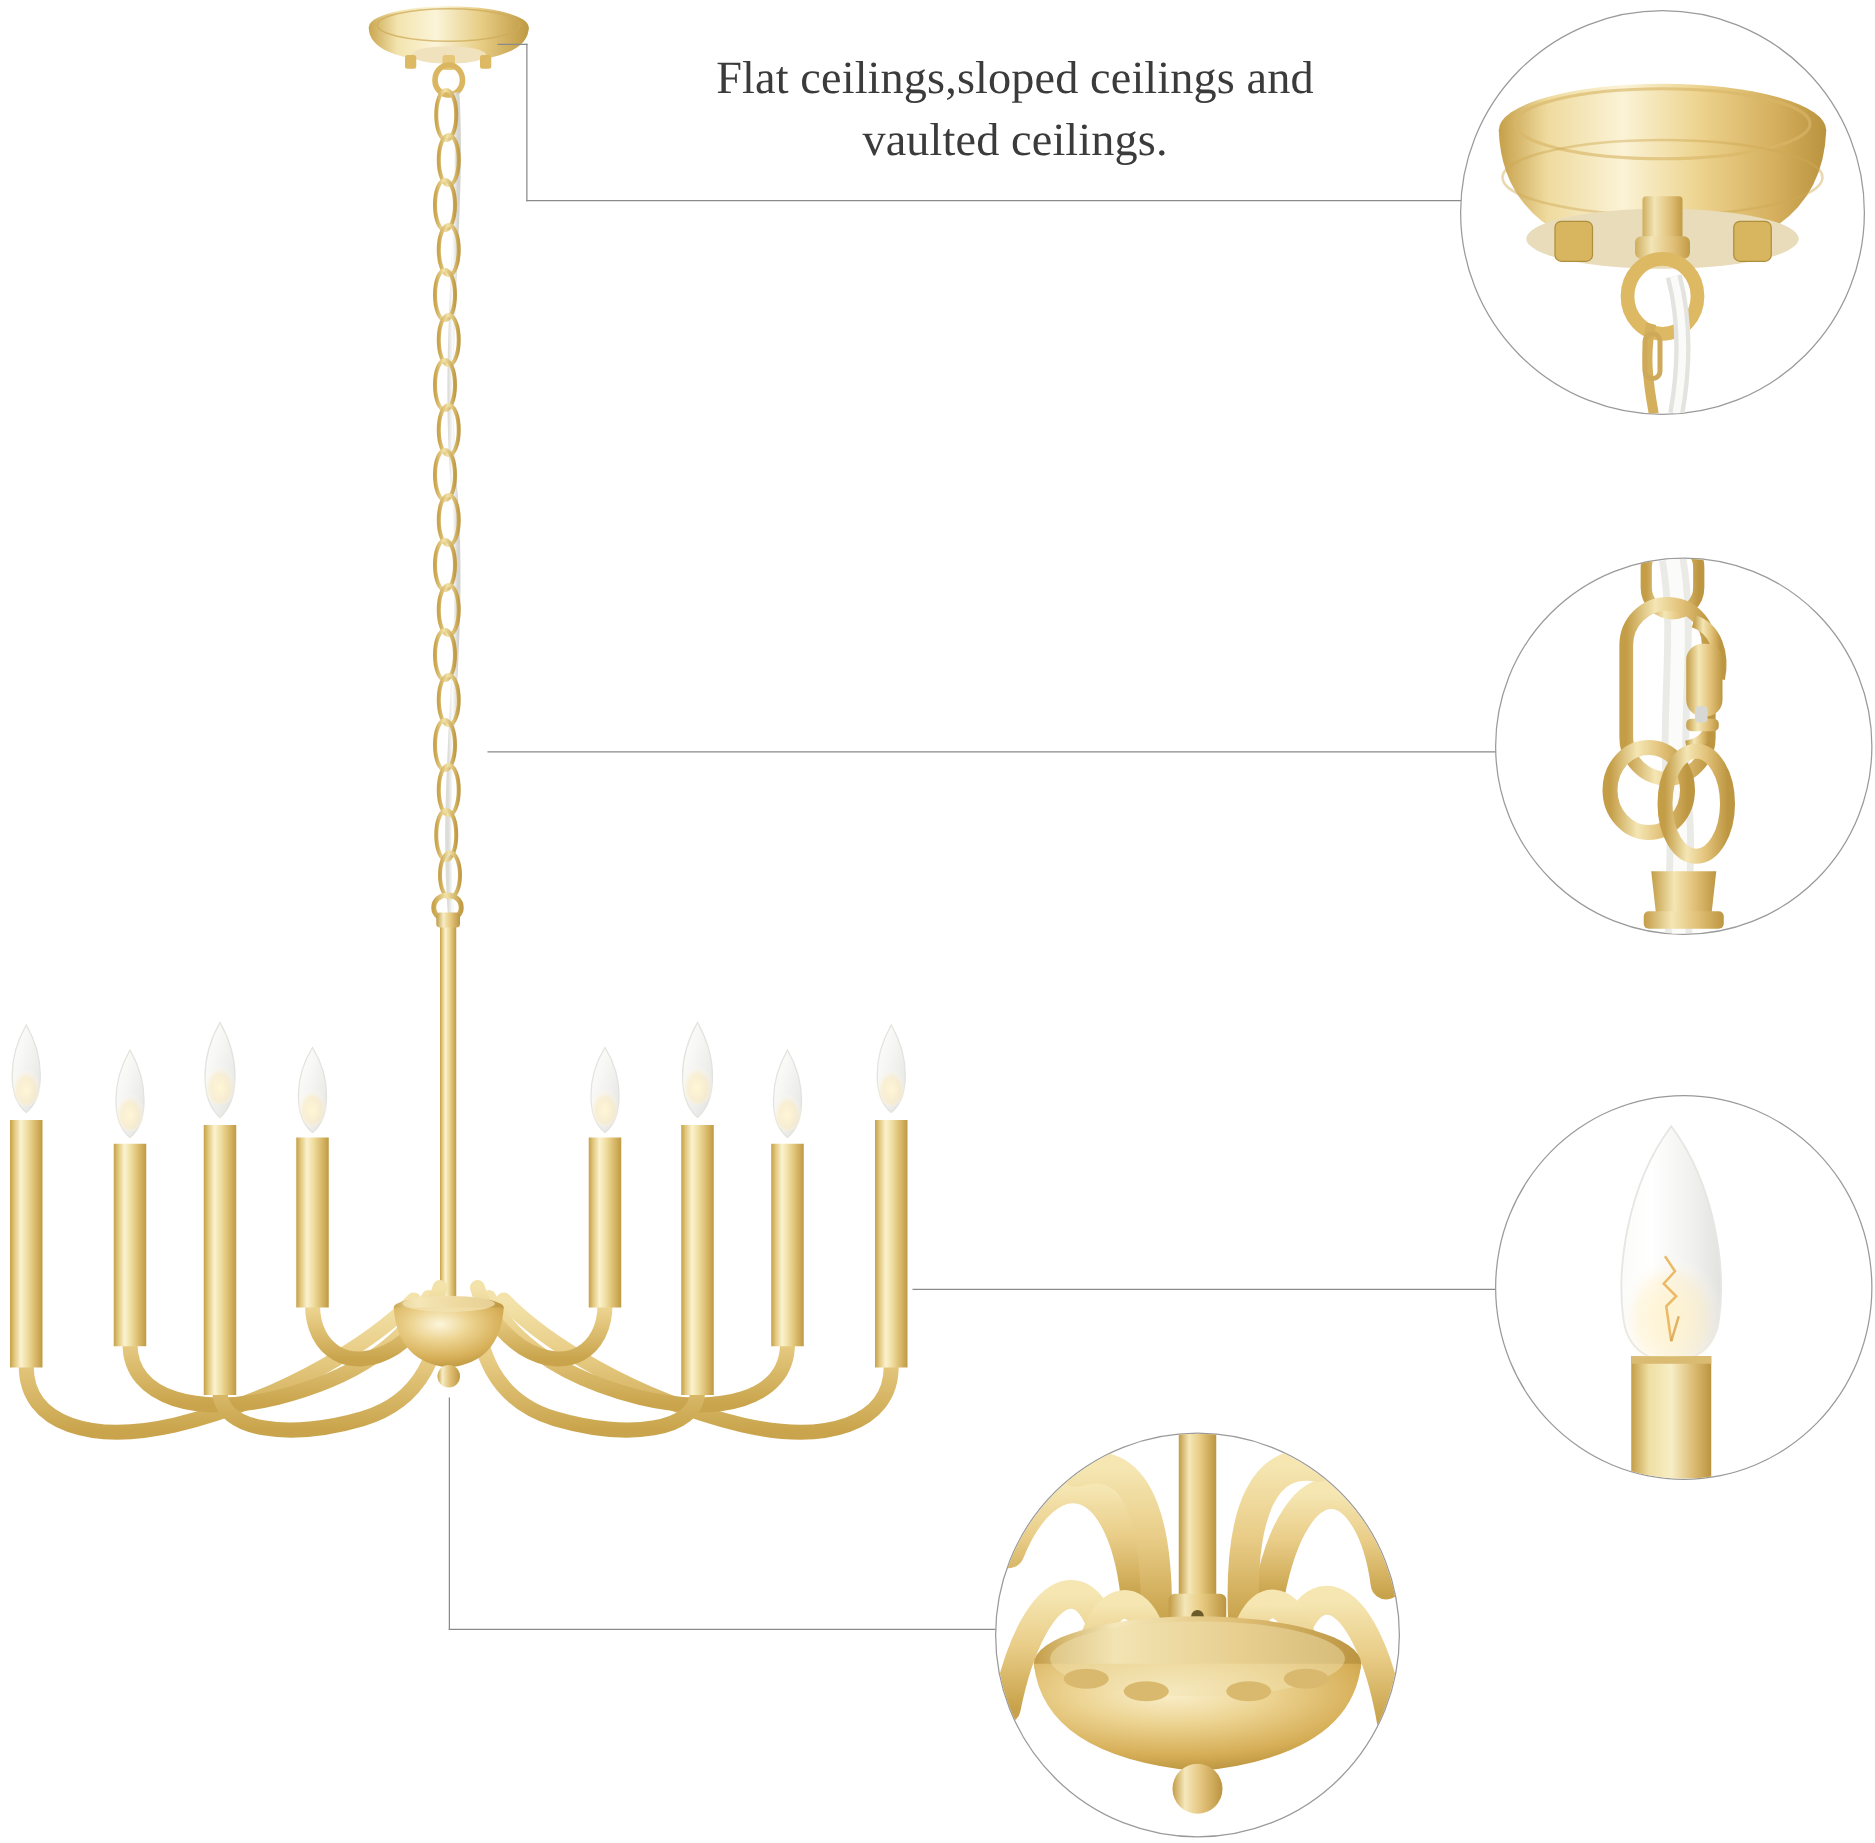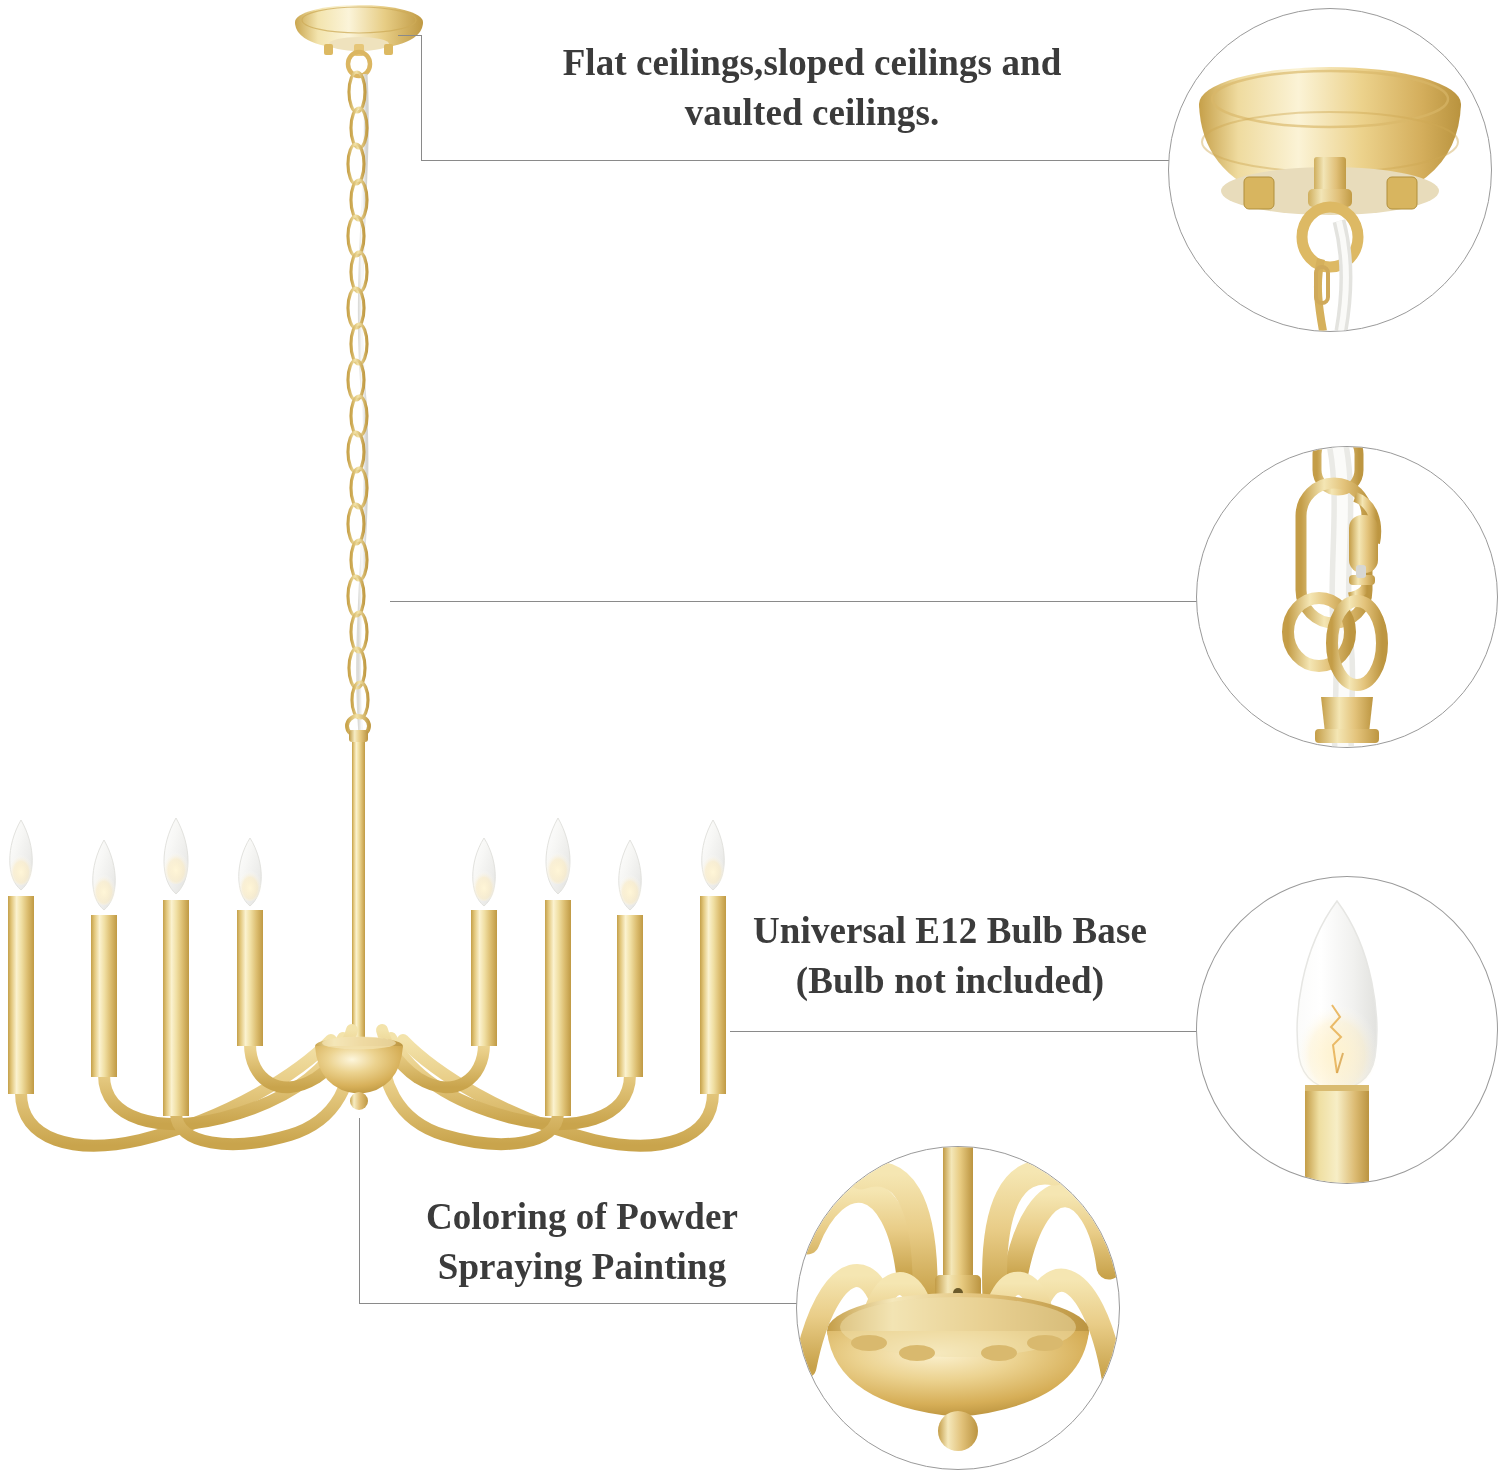--- a/index.html
+++ b/index.html
@@ -15,21 +15,20 @@
   
   .callout-text{
     position:absolute;
     color:#3b3b3b;
     font-size:37px;
     line-height:1.34;
     text-align:center;
     letter-spacing:.1px;
     white-space:pre-line;
     font-family:"Liberation Serif","DejaVu Serif",serif;
-    font-weight:bold;
   }
   #txt-ceilings{left:452px;top:38px;width:720px;}
   #txt-chain{left:430px;top:466px;width:820px;}
   #txt-bulb{left:700px;top:906px;width:500px;}
   #txt-powder{left:352px;top:1192px;width:460px;}
 
   
   .lead{position:absolute;background:#8a8a8a;}
   .lead.h{height:1px;}
   .lead.v{width:1px;}
@@ -243,24 +242,20 @@
 
   <div class="lead h" style="left:390px;top:601px;width:850px;"></div>
 
   <div class="lead h" style="left:730px;top:1031px;width:510px;"></div>
 
   <div class="lead v" style="left:359px;top:1118px;height:186px;"></div>
   <div class="lead h" style="left:359px;top:1303px;width:540px;"></div>
 
   <div class="callout-text" id="txt-ceilings">Flat ceilings,sloped ceilings and
 vaulted ceilings.</div>
-  <div class="callout-text" id="txt-bulb">Universal E12 Bulb Base
-(Bulb not included)</div>
-  <div class="callout-text" id="txt-powder">Coloring of Powder
-Spraying Painting</div>
 
   <div class="detail-circle" style="left:1168px;top:8px;width:322px;height:322px;">
     <svg width="322" height="322" viewBox="0 0 322 322">
       <defs>
         <linearGradient id="dc1" x1="0" y1="0" x2="1" y2="0">
           <stop offset="0%" stop-color="#c6a049"></stop>
           <stop offset="15%" stop-color="#efdb9f"></stop>
           <stop offset="38%" stop-color="#fbf3d6"></stop>
           <stop offset="62%" stop-color="#ecd28c"></stop>
           <stop offset="85%" stop-color="#d4ae5c"></stop>

